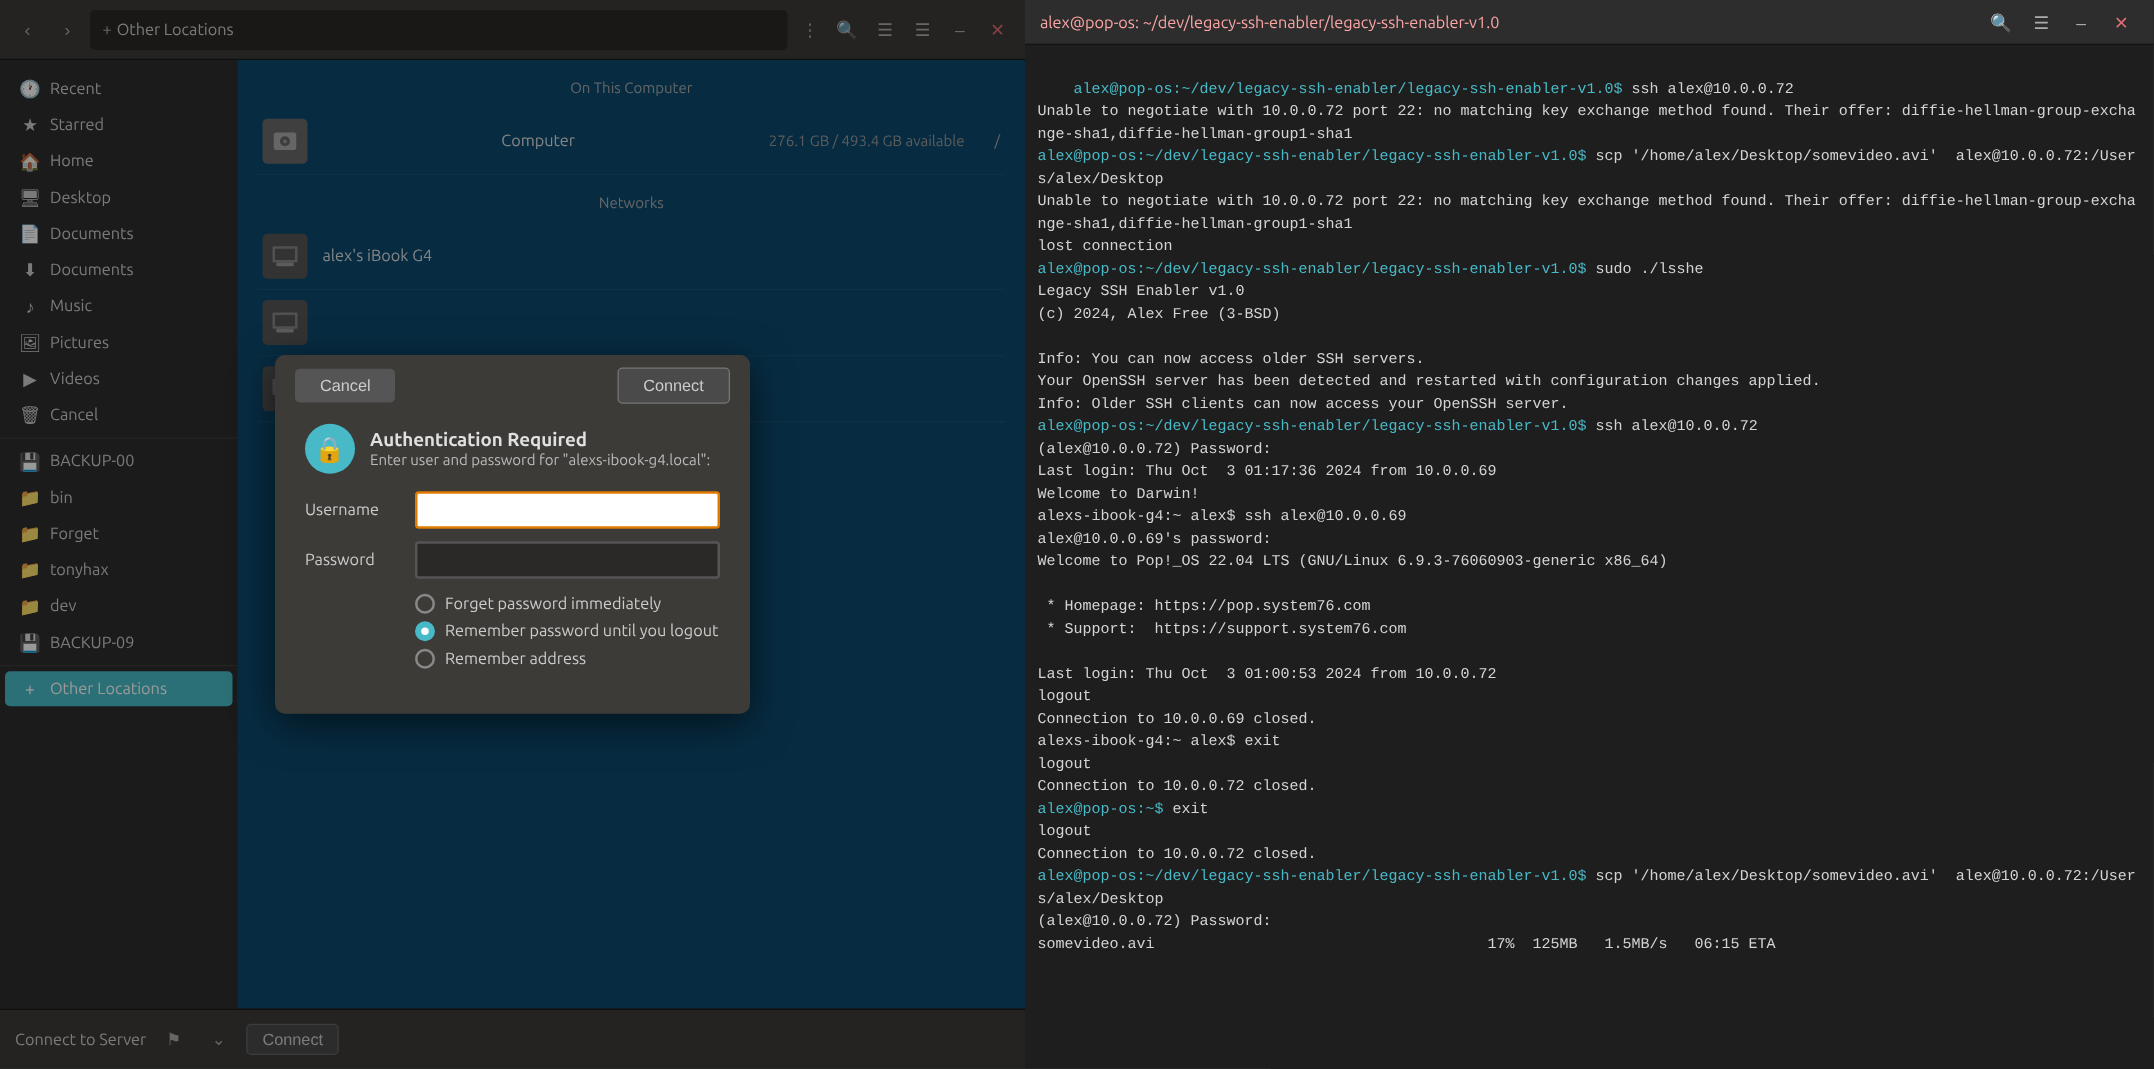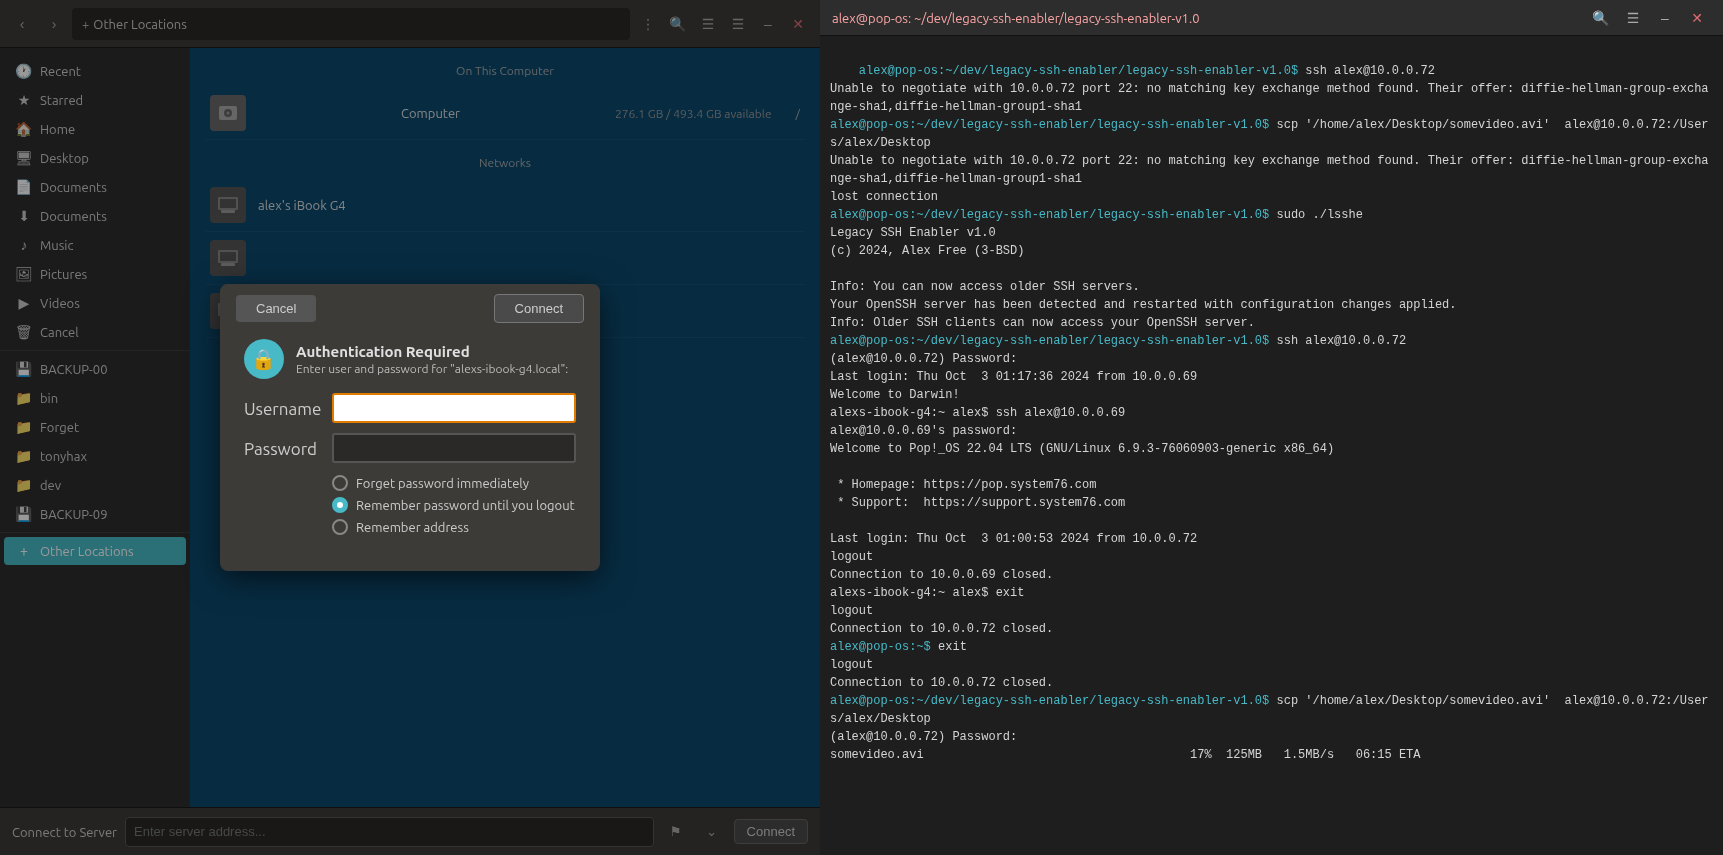--- a/index.html
+++ b/index.html
@@ -48,21 +48,21 @@
 
     
     .overlay { position: absolute; top: 0; left: 0; width: 820px; height: 855px; background: rgba(0,0,0,0.4); display: flex; align-items: center; justify-content: center; z-index: 100; }
     .auth-dialog { background: #3c3b37; border-radius: 8px; width: 380px; box-shadow: 0 8px 32px rgba(0,0,0,0.6); overflow: hidden; }
     .dialog-body { padding: 16px 24px 20px; }
     .dialog-header { display: flex; align-items: center; gap: 12px; margin-bottom: 14px; }
     .dialog-lock-icon { width: 40px; height: 40px; background: #48b9c7; border-radius: 50%; display: flex; align-items: center; justify-content: center; font-size: 20px; color: #fff; flex-shrink: 0; }
     .dialog-title { color: #e0e0e0; font-size: 15px; font-weight: 600; }
     .dialog-subtitle { color: #bbb; font-size: 12px; margin-top: 2px; }
     .dialog-field { margin-bottom: 10px; display: flex; align-items: center; gap: 8px; }
-    .dialog-field label { color: #ccc; font-size: 17px; width: 80px; flex-shrink: 0; }
+    .dialog-field label { color: #ccc; font-size: 13px; width: 80px; flex-shrink: 0; }
     .dialog-field input { flex: 1; height: 30px; background: #fff; border: 2px solid #e07b00; border-radius: 3px; padding: 0 8px; font-size: 13px; color: #000; outline: none; }
     .dialog-field input.pw { background: #2a2927; border-color: #555; color: #ccc; }
     .dialog-radios { margin: 12px 0 16px 88px; display: flex; flex-direction: column; gap: 6px; }
     .radio-item { display: flex; align-items: center; gap: 8px; color: #ccc; font-size: 13px; cursor: pointer; }
     .radio-circle { width: 16px; height: 16px; border-radius: 50%; border: 2px solid #888; background: transparent; flex-shrink: 0; display: flex; align-items: center; justify-content: center; }
     .radio-circle.selected { border-color: #48b9c7; background: #48b9c7; }
     .radio-circle.selected::after { content: ''; width: 6px; height: 6px; border-radius: 50%; background: #fff; }
     .btn-cancel { background: #555; border: none; color: #ccc; padding: 6px 20px; border-radius: 4px; font-size: 13px; cursor: pointer; }
     .btn-connect { background: #4a4a4a; border: 1px solid #777; color: #ccc; padding: 6px 20px; border-radius: 4px; font-size: 13px; cursor: pointer; }
 
@@ -228,21 +228,20 @@
             <rect x="4" y="14" width="14" height="3" rx="1" fill="#999"></rect>
           </svg>
         </div>
         <span class="network-name"></span>
       </div>
     </div>
   </div>
 
   <div class="fm-bottom">
     <span class="connect-to-server-label">Connect to Server</span>
-    <input class="server-addr-input" type="text" placeholder="Enter server address..." style="">
     <button class="bottom-icon-btn">⚑</button>
     <button class="bottom-icon-btn">⌄</button>
     <button class="connect-btn">Connect</button>
   </div>
 
   <div class="overlay">
     <div class="auth-dialog">
 
       <div style="display:flex; justify-content:space-between; padding: 10px 16px 0; align-items:center; background:#3c3b37;">
         <button class="btn-cancel">Cancel</button>

